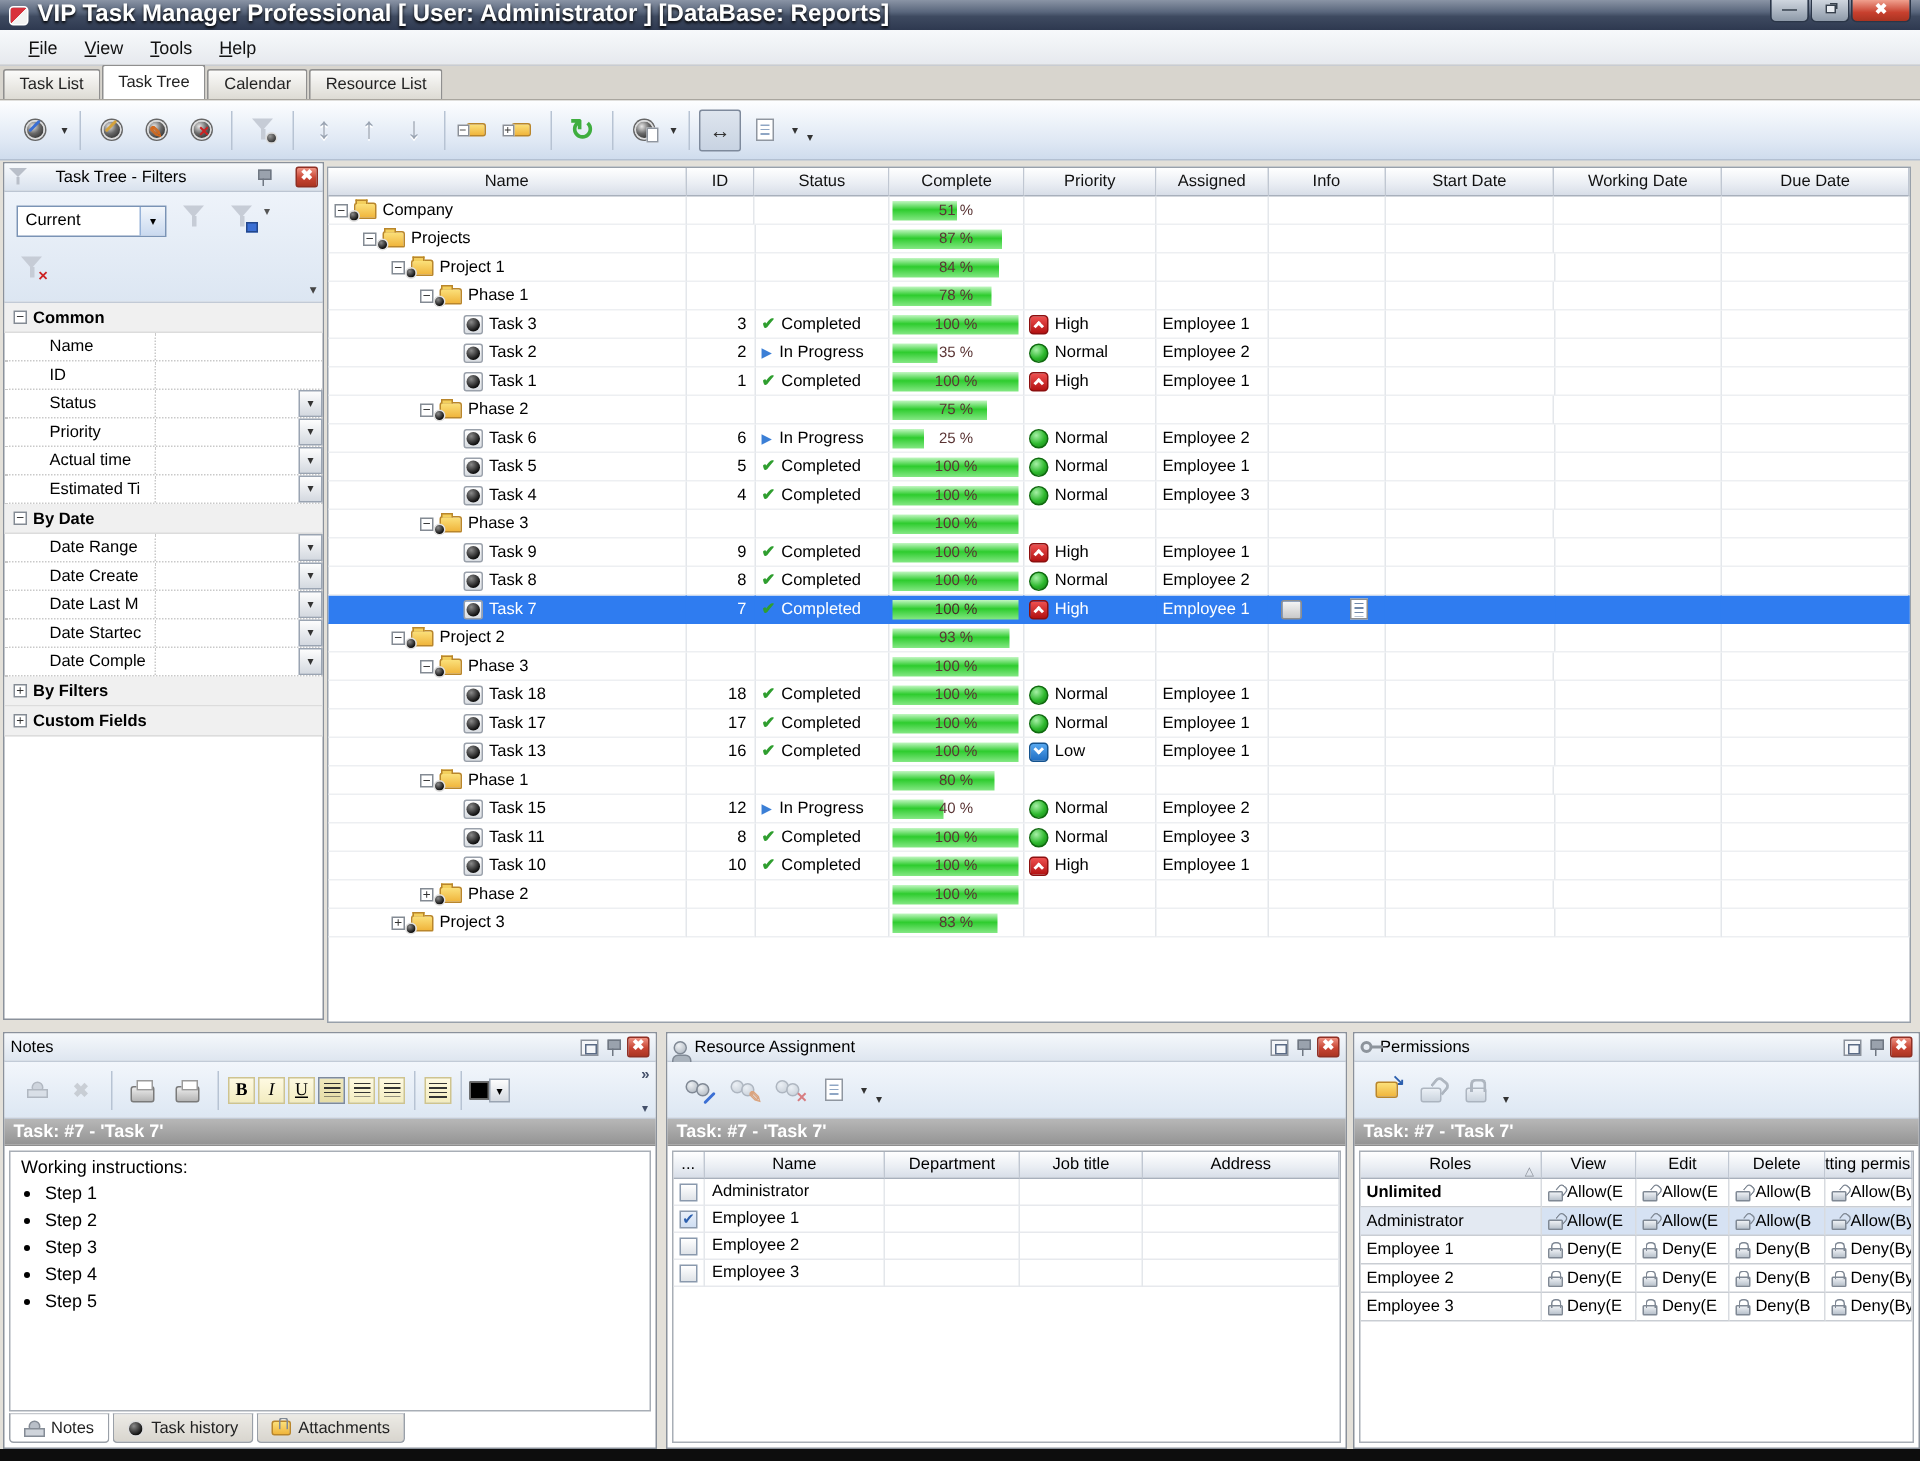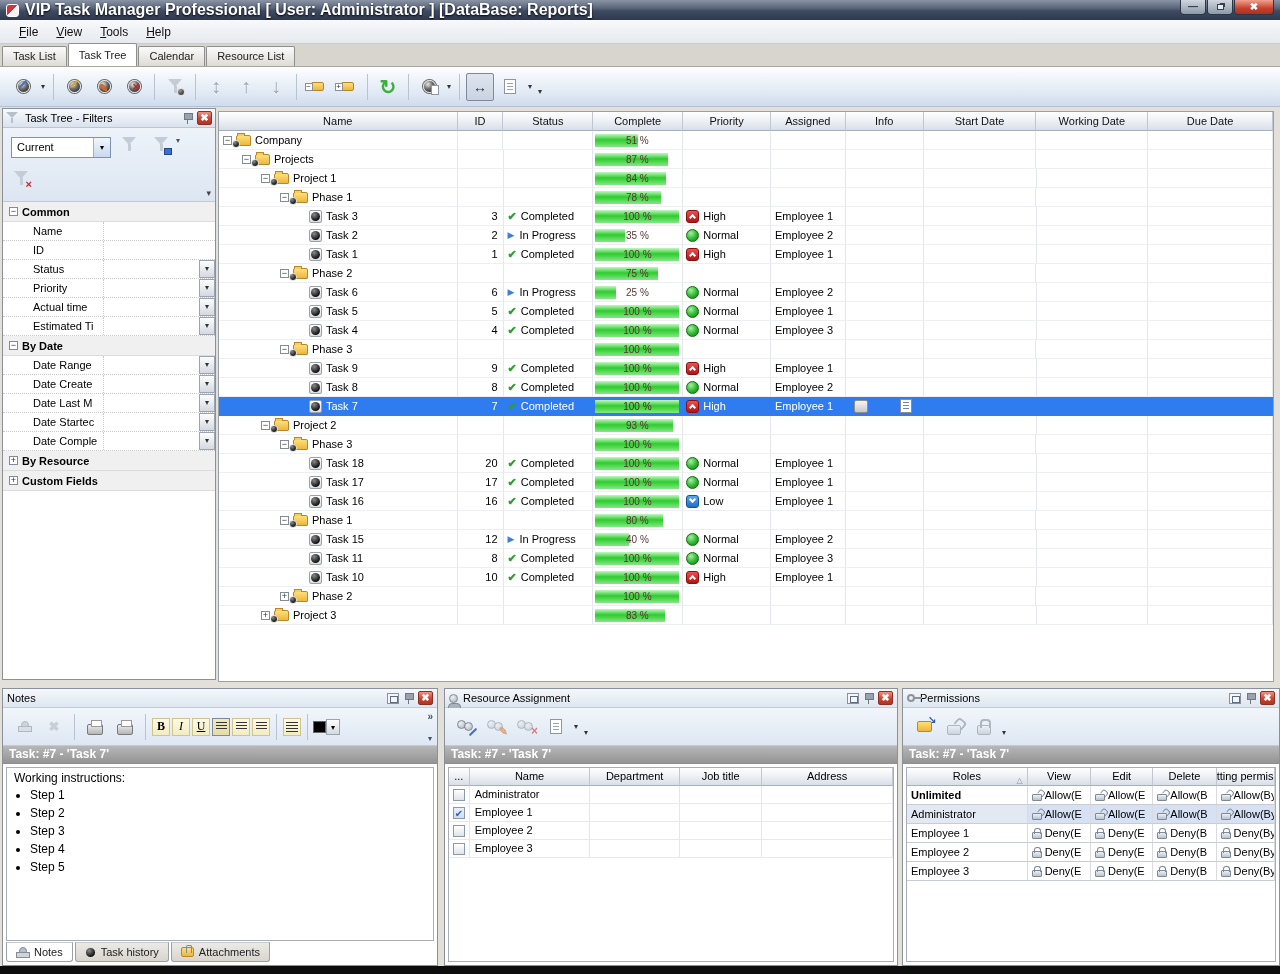--- a/index.html
+++ b/index.html
@@ -52,21 +52,21 @@
   .refresh { font-size:20px; color:#3fae3f; font-weight:bold; }
   .fold-sm { width:13px; height:9px; background:linear-gradient(#fbe07a,#f0b53c); border:1px solid #b9862b; border-radius:2px; position:relative; }
   .pm-box { position:absolute; left:-7px; width:8px; height:8px; border:1px solid #8a8f98; background:#fff; font-size:8px; line-height:6px; text-align:center; color:#333; }
   .page-ico { width:12px; height:15px; background:#fff; border:1px solid #8f96a0; position:relative; }
   .page-ico:after { content:''; position:absolute; left:2px; right:2px; top:3px; height:9px;
     background:repeating-linear-gradient(180deg,#8fa6c4 0 1px,transparent 1px 3px); }
   .fit-glyph { font-size:14px; color:#333; }
 
   
   .filter-panel { position:absolute; left:2px; top:108px; width:214px; height:572px; background:#fff; border:1px solid #8a919b; }
-  .fp-title { height:19px; background:linear-gradient(#f8fafc,#d9e2ee); border-bottom:1px solid #bcc5d2; display:flex; align-items:center; gap:5px; padding:4px 3px; font-size:11px; }
+  .fp-title { height:19px; background:linear-gradient(#f8fafc,#d9e2ee); border-bottom:1px solid #bcc5d2; display:flex; align-items:center; gap:17px; padding:4px 3px; font-size:11px; }
   .fp-title .txt { flex:1; }
   .sm-funnel { position:relative; width:14px; height:14px; }
   .sm-funnel i { position:absolute; left:0; top:1px; border-left:6px solid transparent; border-right:6px solid transparent; border-top:6px solid #b9bfc9; }
   .sm-funnel em { position:absolute; left:5px; top:7px; width:2px; height:5px; background:#b9bfc9; }
   .pin-ico { width:9px; height:12px; position:relative; }
   .pin-ico:before { content:''; position:absolute; left:1px; top:1px; width:7px; height:5px; background:#9aa2ad; border:1px solid #6f7782; }
   .pin-ico:after { content:''; position:absolute; left:4px; top:7px; width:1px; height:5px; background:#6f7782; }
   .close-sm { width:15px; height:14px; background:linear-gradient(#ef9181,#c84534 55%,#ab3523); border:1px solid #8f2f24; border-radius:2px;
     color:#fff; font-size:10px; line-height:12px; text-align:center; font-weight:bold; }
   .rest-sm { width:12px; height:11px; border:1px solid #8a919b; background:#f4f6f9; position:relative; }
@@ -353,21 +353,21 @@
           <span class="sbox">−</span>
           <b>By Date</b>
         </div>
         <div class="frow"><span class="flabel">Date Range</span><span class="fval"></span><span class="fdrop">▾</span></div>
         <div class="frow"><span class="flabel">Date Create</span><span class="fval"></span><span class="fdrop">▾</span></div>
         <div class="frow"><span class="flabel">Date Last M</span><span class="fval"></span><span class="fdrop">▾</span></div>
         <div class="frow"><span class="flabel">Date Startec</span><span class="fval"></span><span class="fdrop">▾</span></div>
         <div class="frow"><span class="flabel">Date Comple</span><span class="fval"></span><span class="fdrop">▾</span></div>
         <div class="fsec">
           <span class="sbox">+</span>
-          <b>By Resource</b>
+          <b>By Filters</b>
         </div>
         <div class="fsec">
           <span class="sbox">+</span>
           <b>Custom Fields</b>
         </div>
       </div>
   </div>
 
   <div class="tree-grid">
     <div class="tg-header" id="tree-header">
@@ -810,21 +810,21 @@
           <div class="td" style="width: 78px;"></div>
           <div class="td" style="width: 113px;"></div>
           <div class="td" style="width: 112px;"></div>
           <div class="td" style="width: 125px;"></div>
         </div>
         <div class="trow">
           <div class="td" style="width: 239px; padding-left: 80px;">
             <span class="task-ico"></span>
             <span class="nm">Task 18</span>
           </div>
-          <div class="td idc" style="width: 46px;">20</div>
+          <div class="td idc" style="width: 46px;">18</div>
           <div class="td" style="width: 90px;">
             <span class="check-ico">✔</span>
             <span>Completed</span>
           </div>
           <div class="td" style="width: 90px;">
             <span class="pbar">
               <span class="fill" style="width: 100%;"></span>
               <span class="plbl">100 %</span>
             </span>
           </div>
@@ -860,21 +860,21 @@
           </div>
           <div class="td" style="width: 75px; padding-left: 4px;">Employee 1</div>
           <div class="td" style="width: 78px;"></div>
           <div class="td" style="width: 113px;"></div>
           <div class="td" style="width: 112px;"></div>
           <div class="td" style="width: 125px;"></div>
         </div>
         <div class="trow">
           <div class="td" style="width: 239px; padding-left: 80px;">
             <span class="task-ico"></span>
-            <span class="nm">Task 16</span>
+            <span class="nm">Task 13</span>
           </div>
           <div class="td idc" style="width: 46px;">16</div>
           <div class="td" style="width: 90px;">
             <span class="check-ico">✔</span>
             <span>Completed</span>
           </div>
           <div class="td" style="width: 90px;">
             <span class="pbar">
               <span class="fill" style="width: 100%;"></span>
               <span class="plbl">100 %</span>

